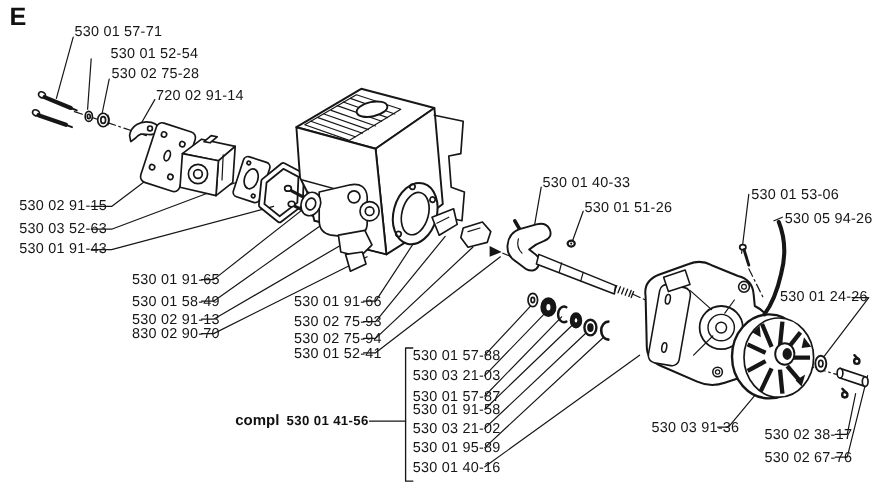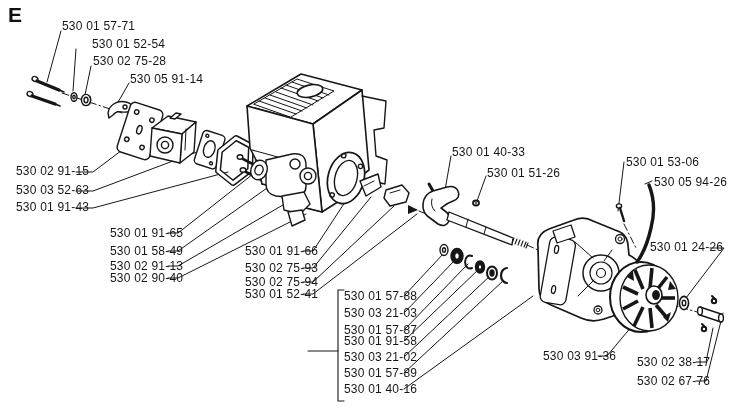--- a/index.html
+++ b/index.html
@@ -296,49 +296,52 @@
         <circle cx="476" cy="203" r="0.9" fill="#161616" stroke="none"></circle>
       </g>
     </g>
   </svg>
 
   <div class="section-label">E</div>
 
   <div class="plabel" style="left:62px;top:21px">530 01 57-71</div>
   <div class="plabel" style="left:92px;top:39px">530 01 52-54</div>
   <div class="plabel" style="left:93px;top:56px">530 02 75-28</div>
-  <div class="plabel" style="left:130px;top:74px">530 05 91-14</div>
+  <div class="plabel" style="left:130px;top:74px">720 02 91-14</div>
 
   <div class="plabel" style="left:16px;top:166px">530 02 91-15</div>
   <div class="plabel" style="left:16px;top:185px">530 03 52-63</div>
   <div class="plabel" style="left:16px;top:202px">530 01 91-43</div>
 
   <div class="plabel" style="left:110px;top:228px">530 01 91-65</div>
   <div class="plabel" style="left:110px;top:246px">530 01 58-49</div>
   <div class="plabel" style="left:110px;top:261px">530 02 91-13</div>
-  <div class="plabel" style="left:110px;top:273px">530 02 90-40</div>
+  <div class="plabel" style="left:110px;top:273px">830 02 90-70</div>
 
   <div class="plabel" style="left:245px;top:246px">530 01 91-66</div>
   <div class="plabel" style="left:245px;top:263px">530 02 75-93</div>
   <div class="plabel" style="left:245px;top:277px">530 02 75-94</div>
   <div class="plabel" style="left:245px;top:289px">530 01 52-41</div>
 
   <div class="plabel" style="left:344px;top:291px">530 01 57-88</div>
   <div class="plabel" style="left:344px;top:308px">530 03 21-03</div>
   <div class="plabel" style="left:344px;top:325px">530 01 57-87</div>
   <div class="plabel" style="left:344px;top:336px">530 01 91-58</div>
   <div class="plabel" style="left:344px;top:352px">530 03 21-02</div>
-  <div class="plabel" style="left:344px;top:368px">530 01 57-89</div>
+  <div class="plabel" style="left:344px;top:368px">530 01 95-89</div>
   <div class="plabel" style="left:344px;top:384px">530 01 40-16</div>
 
   <div class="plabel" style="left:452px;top:147px">530 01 40-33</div>
   <div class="plabel" style="left:487px;top:168px">530 01 51-26</div>
 
   <div class="plabel" style="left:626px;top:157px">530 01 53-06</div>
   <div class="plabel" style="left:654px;top:177px">530 05 94-26</div>
   <div class="plabel" style="left:650px;top:242px">530 01 24-26</div>
 
   <div class="plabel" style="left:543px;top:351px">530 03 91-36</div>
   <div class="plabel" style="left:637px;top:357px">530 02 38-17</div>
   <div class="plabel" style="left:637px;top:376px">530 02 67-76</div>
 
+  <div class="compl">
+    <span>compl</span><span class="compl-num">530 01 41-56</span>
+  </div>
 
 </div>
 
 </body></html>

